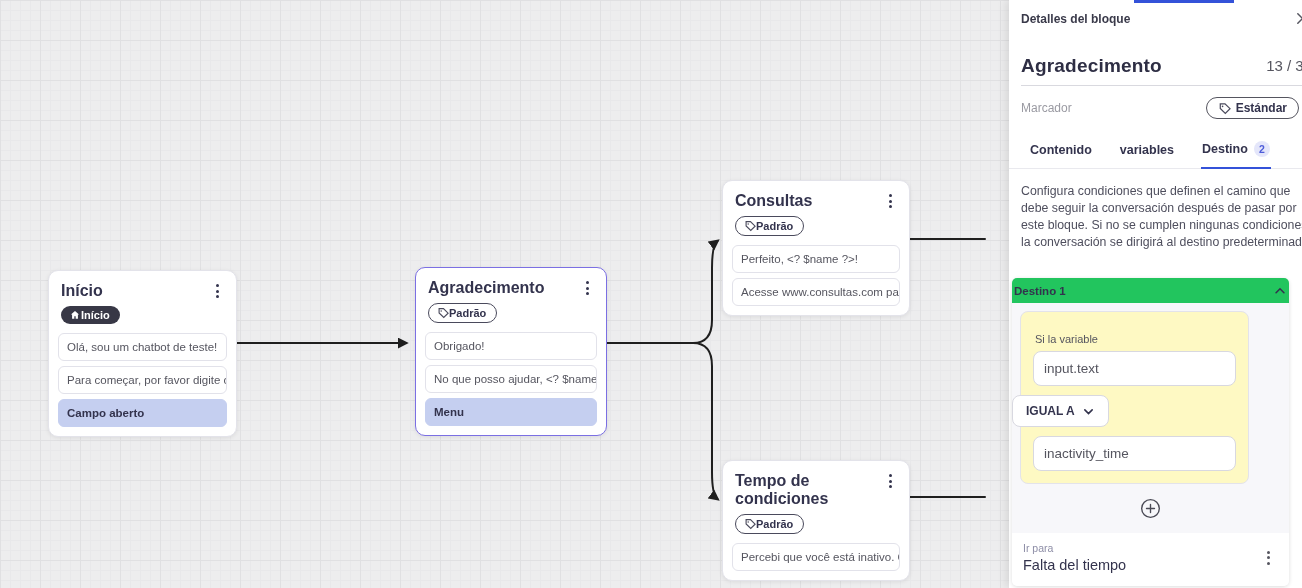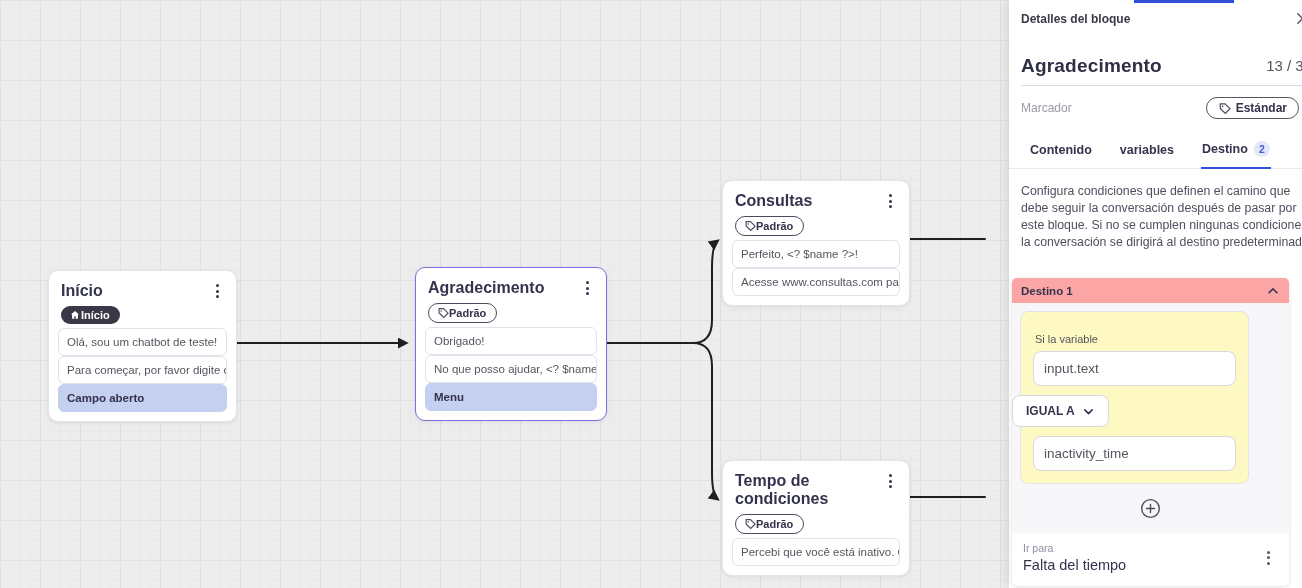--- a/index.html
+++ b/index.html
@@ -30,21 +30,21 @@
   .kebab { display:flex; flex-direction:column; gap:2.5px; align-items:center; padding:2px 5px; cursor:pointer; }
   .kebab i { width:3px; height:3px; border-radius:50%; background:#33334d; }
   .kebab.blue i { background:#3452d9; }
   .kebab.gray i { background:#55555f; }
   .badge { display:inline-flex; align-items:center; border-radius:999px; padding:3px 10px 3px 8px;
     font-size:11px; font-weight:700; margin:6px 3px 4px; line-height:12px; }
   .badge.dark { background:#383846; color:#fff; }
   .badge.outline { border:1px solid #4a4a5c; color:#33334d; background:#fff; }
   .node-item {
     border:1px solid #e2e2ea; background:#fff; border-radius:6px; padding:7px 8px;
-    font-size:11.5px; color:#55555f; white-space:nowrap; overflow:hidden; cursor:pointer;
+    font-size:11.5px; color:#55555f; margin-top:5px; white-space:nowrap; overflow:hidden; cursor:pointer;
   }
   .node-item.hl { background:#c5cff0; border-color:#c5cff0; color:#33334d; font-weight:700; }
 
   
   .panel {
     position:absolute; left:985px; top:0; width:317px; height:588px; background:#fff;
     box-shadow:-3px 0 9px rgba(0,0,0,.10);
     margin-left:24px;
   }
   .top-strip { position:absolute; left:125px; top:0; width:100px; height:3px; background:#3452d9; }
@@ -68,22 +68,22 @@
     cursor:pointer; display:flex; align-items:center; border-bottom:2px solid transparent; margin-bottom:-1px; }
   .tab.active { border-bottom-color:#3452d9; }
   .tab-badge { width:16px; height:16px; border-radius:50%; background:#e4e6fa; color:#4d5cd9;
     font-size:10.5px; font-weight:700; display:inline-flex; align-items:center; justify-content:center; margin-left:6px; }
   .tabs .kebab { margin-left:auto; margin-bottom:8px; }
 
   .desc { width:298px; margin:14px 0 0 12px; font-size:12.3px; line-height:17px; color:#4f4f5e; }
 
   .dest-row { display:flex; align-items:flex-start; margin:27px 0 0 3px; }
   .dest-card { width:277px; border-radius:6px; background:#f7f7fa; box-shadow:0 1px 4px rgba(0,0,0,.14); overflow:visible; }
-  .dest-head { background:#fca5a5; border-radius:5px 5px 0 0; display:flex; justify-content:space-between; align-items:center;
-    padding:5px 9px; height:25px; cursor:pointer; }
+  .dest-head { background:#22c55e; border-radius:5px 5px 0 0; display:flex; justify-content:space-between; align-items:center;
+    padding:5px 2px; height:25px; cursor:pointer; }
   .dest-head-title { font-size:11.5px; font-weight:700; color:#33334d; }
   .trash-btn { margin:4px 0 0 11px; }
 
   .cond-card { background:#fef9c3; border:1px solid #e3e3ea; border-radius:8px; margin:8px 40px 0 8px; padding:20px 12px 12px; }
   .cond-label { font-size:11px; color:#55555f; margin:1px 0 6px 2px; }
   .field { width:100%; border:1px solid #d8d8e0; border-radius:8px; padding:9px 10px; font-size:13.5px; color:#55555f;
     background:#fff; font-family:inherit; outline:none; }
   .op-row { position:relative; margin:9px 0 9px -21px; }
   .op-row::before { content:""; position:absolute; left:0; top:50%; width:24px; height:1px; background:#d8d8e0; }
   .op-chip { position:relative; display:inline-flex; align-items:center; gap:7px; background:#fff; border:1px solid #d8d8e0;

